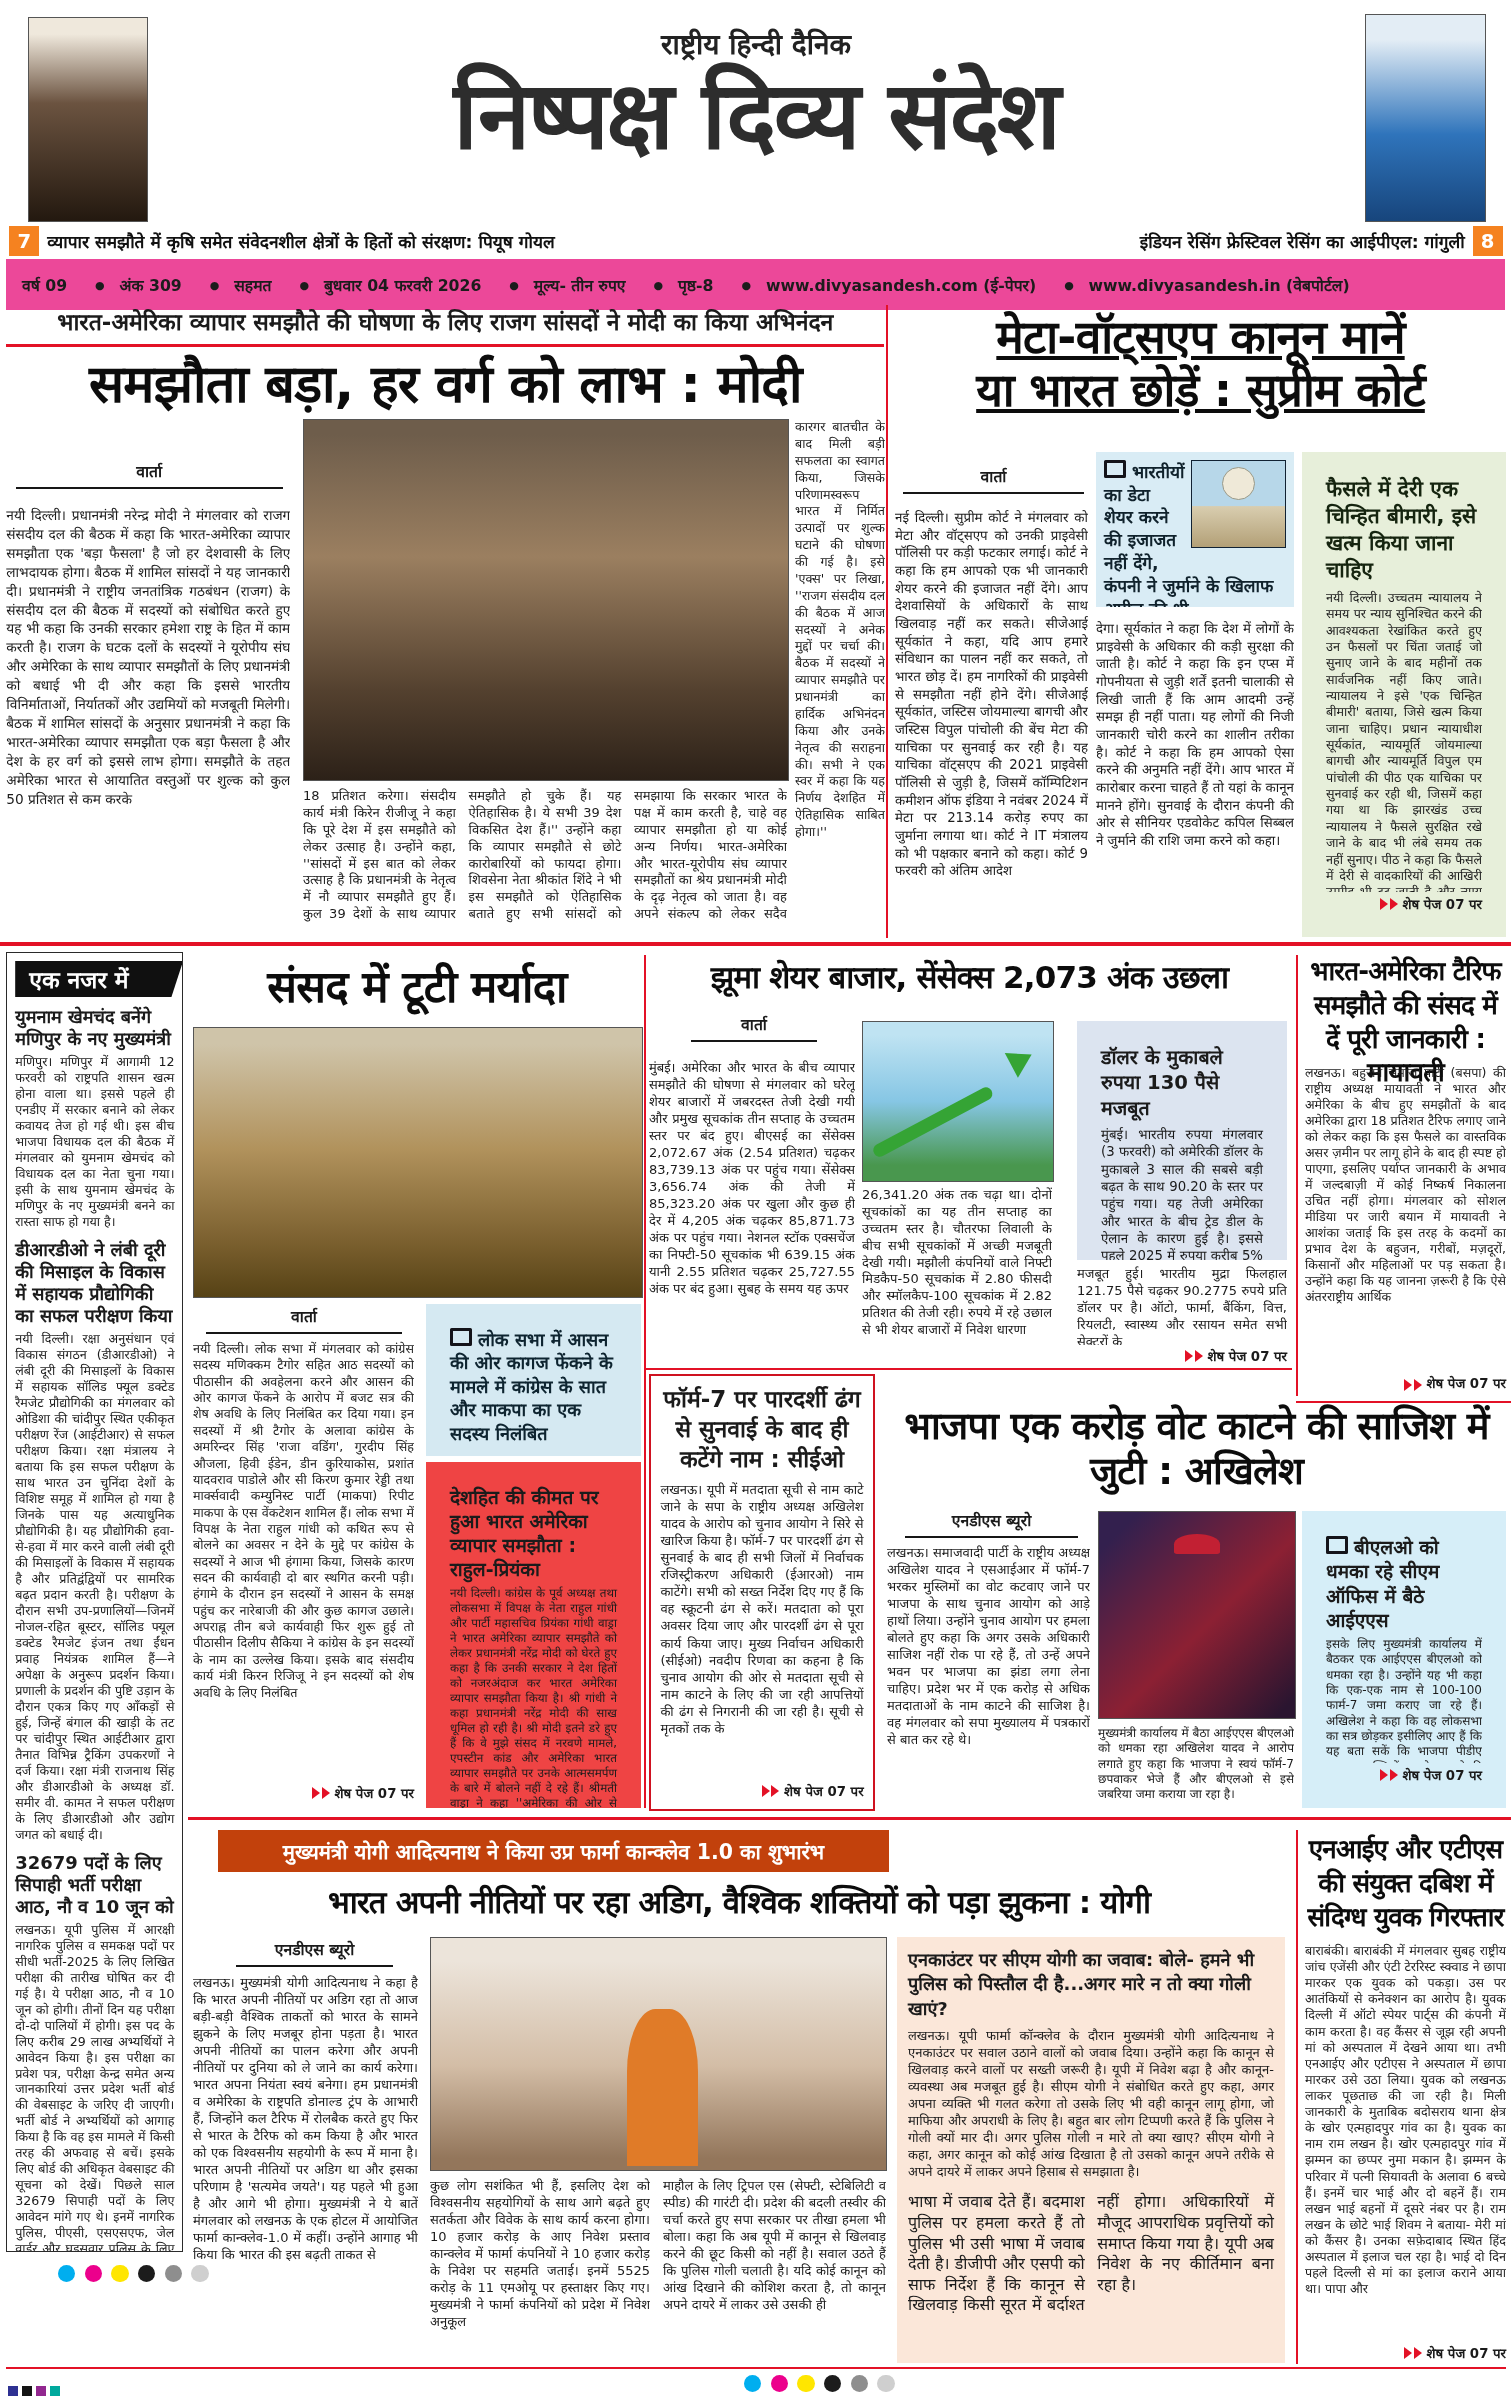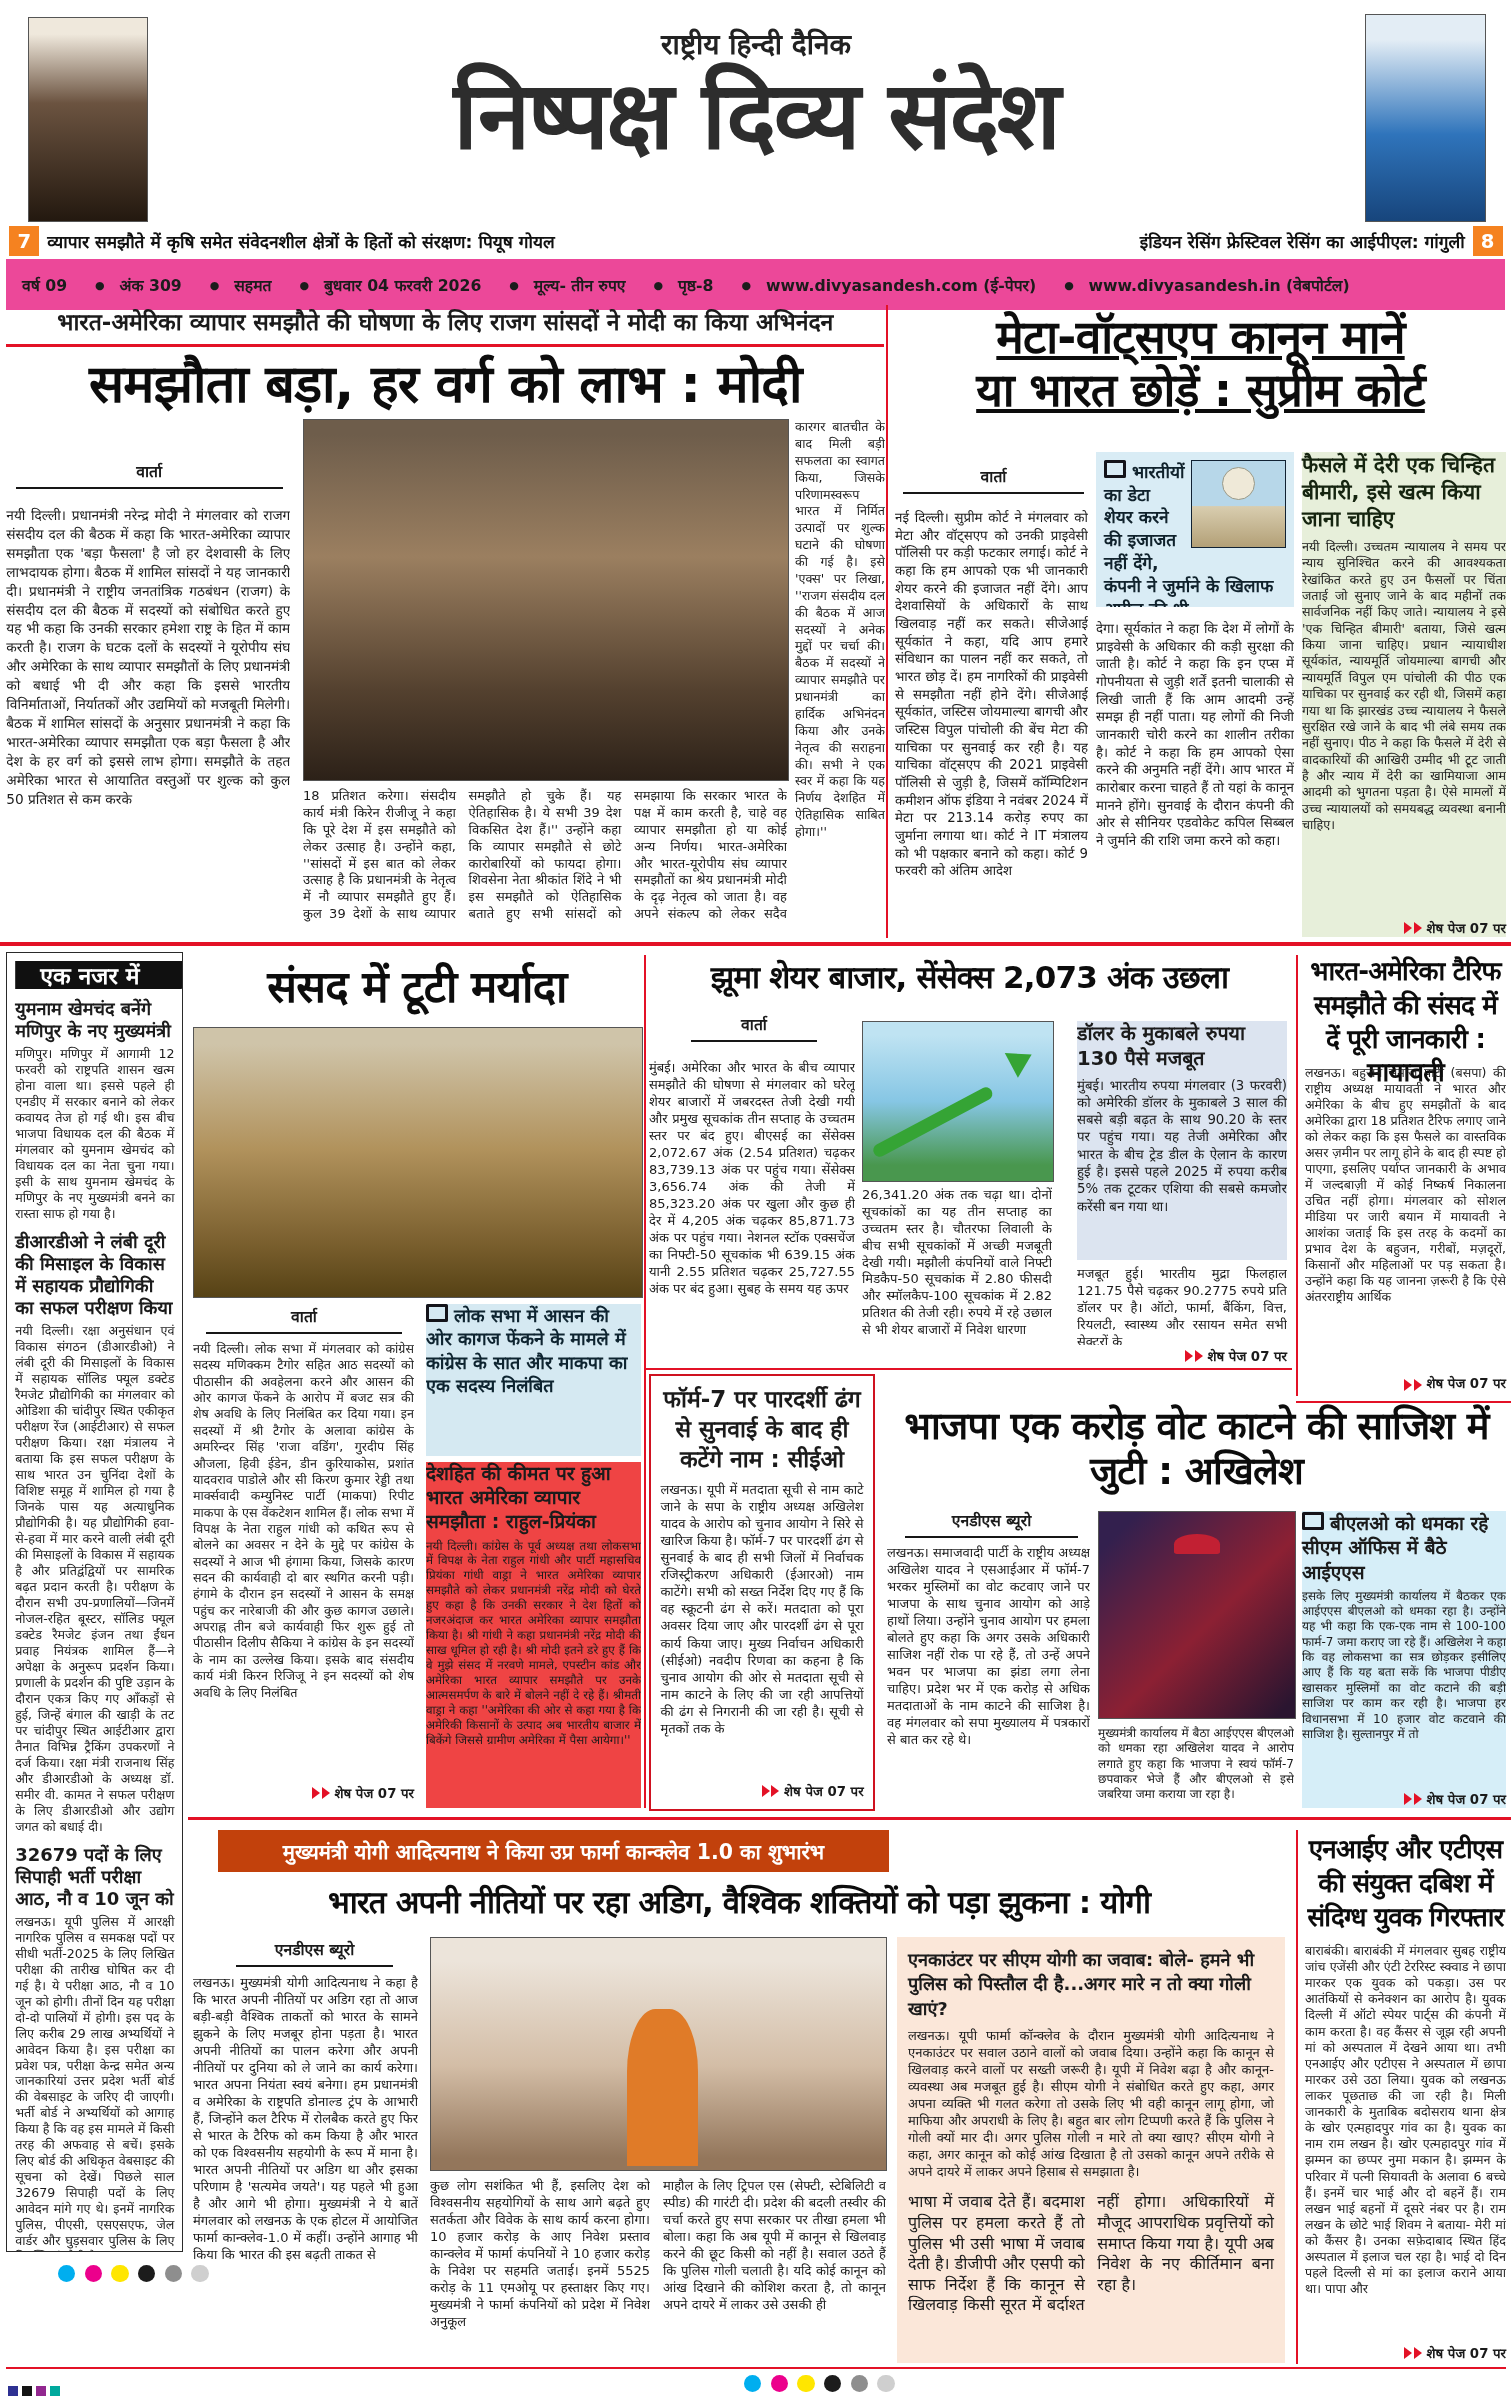--- a/index.html
+++ b/index.html
@@ -15,21 +15,21 @@
   .byline{font-weight:bold;font-size:15.7px;text-align:center;border-bottom:2.4px solid #161616;padding-bottom:4.7px;}
   .redrule{background:#e31126;}
   .vrule{background:#e31126;}
   .flexcol{display:flex;flex-direction:column;}
   .grow{flex:1 1 auto;overflow:hidden;}
   .marker{display:flex;justify-content:flex-end;align-items:center;gap:4.7px;font-weight:bold;font-size:13.3px;margin-top:3.1px;}
   .tri{display:inline-block;width:0;height:0;border-left:8.6px solid #e31126;border-top:6.3px solid transparent;border-bottom:6.3px solid transparent;}
   .tri + .tri{margin-left:-3.1px;}
   .sq-icon{display:inline-block;width:15.7px;height:11.8px;border:3.1px solid #14141a;border-radius:1.6px;margin-right:6.3px;vertical-align:baseline;}
   .photo{position:absolute;border:0.8px solid #555;}
-  .boxpad{padding:0;box-sizing:border-box;}
+  .boxpad{padding:24px;box-sizing:border-box;}
   
   #tagline{left:0;top:23.6px;width:100%;font-size:28px;font-weight:bold;color:#222;}
   #paper-title{left:0;top:60px;width:100%;font-size:94px;font-weight:bold;color:#2d2d2d;letter-spacing:-2.4px;line-height:1.2;}
   #goyal-photo{left:27.5px;top:17.3px;width:118px;height:203px;background:linear-gradient(180deg,#efe8dc 8%,#6b5340 42%,#23180f);}
   #ganguly-photo{left:1365px;top:14px;width:119px;height:206px;background:linear-gradient(180deg,#e3edf5 12%,#2f74bb 58%,#17457c);}
   .ear{top:226px;display:flex;align-items:center;gap:7.9px;font-size:17.3px;font-weight:bold;color:#111;}
   #ear-left{left:9.4px;width:707px;}
   #ear-right{right:9.4px;width:503px;flex-direction:row-reverse;text-align:right;}
   .badge{display:inline-flex;width:30px;height:30px;background:#f58220;color:#fff;font-size:19.6px;font-weight:bold;
          align-items:center;justify-content:center;flex:0 0 auto;}
@@ -55,22 +55,22 @@
             background:linear-gradient(180deg,#b7d7e9 52%,#d8cdaf 53%,#b3a077);}
   #sc-photo .dome{position:absolute;left:30px;top:6.3px;width:31px;height:31px;border-radius:50%;background:#efe9d8;border:0.8px solid #998;}
   #meta-bluebox .txt{font-size:17.3px;font-weight:bold;line-height:1.32;color:#10222c;}
   #meta-col2{left:1096px;top:620px;width:198px;height:317px;font-size:13.3px;line-height:1.33;}
   #meta-greenbox{left:1302px;top:452px;width:204px;height:485px;background:#e7efda;}
   #meta-greenbox .title{font-size:21px;font-weight:bold;line-height:1.28;color:#15240f;margin-bottom:6.3px;}
   #meta-greenbox .bd{font-size:12.6px;line-height:1.3;}
   #midrule{left:0;top:942px;width:1512px;height:3.9px;}
   
   #sidebar{left:6.3px;top:952px;width:177px;height:1300px;border:1.6px solid #2a2a2a;padding:7.9px;box-sizing:border-box;}
-  #sidebar .hdr{width:154px;height:28px;background:#101010;color:#fff;font-size:23px;font-weight:bold;
-                display:flex;align-items:center;padding-left:25px;clip-path:polygon(0 0,100% 0,93% 100%,0 100%);}
+  #sidebar .hdr{width:154px;height:36px;background:#101010;color:#fff;font-size:23px;font-weight:bold;
+                display:flex;align-items:center;padding-left:14px;clip-path:polygon(0 0,100% 0,93% 100%,0 100%);}
   #sidebar .ititle{font-size:18px;font-weight:bold;line-height:1.22;margin:9.4px 0 3.9px;}
   #sidebar .ibody{font-size:12.6px;line-height:1.27;}
   
   #parl-headline{left:193px;top:955px;width:448px;font-size:44px;}
   #parl-photo{left:193px;top:1027px;width:448px;height:269px;background:linear-gradient(180deg,#cfc4a9 6%,#b1925c 45%,#7a5f2e 80%,#564215);}
   #parl-byline{left:206px;top:1305px;width:196px;}
   #parl-col1{left:193px;top:1341px;width:221px;height:437px;font-size:12.6px;line-height:1.3;}
   #parl-marker{left:193px;top:1781px;width:221px;}
   #parl-bluebox{left:426px;top:1304px;width:215px;height:152px;background:#d5e9f2;}
   #parl-bluebox .txt{font-size:18px;font-weight:bold;line-height:1.3;color:#0e2430;}

